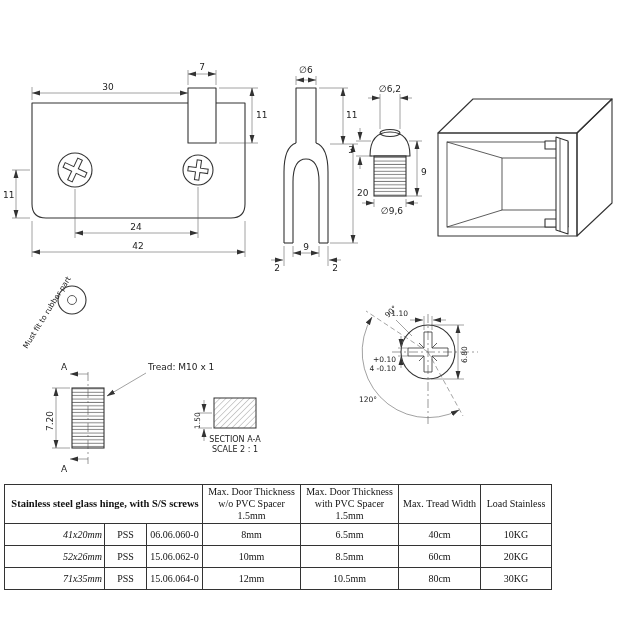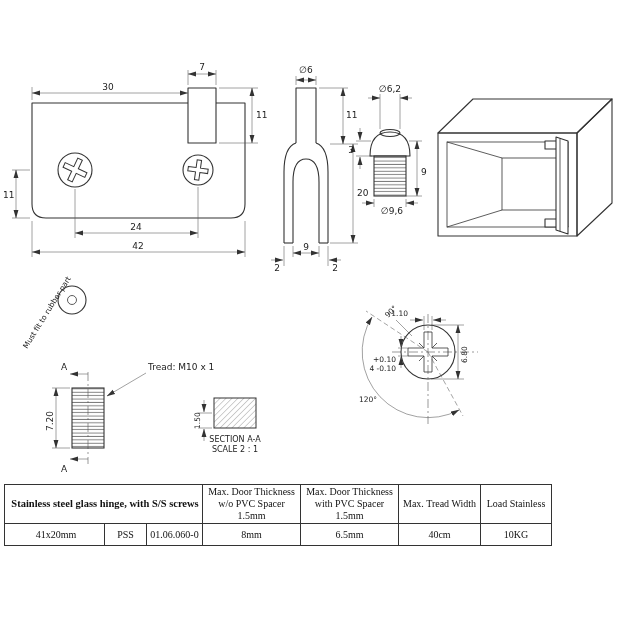--- a/index.html
+++ b/index.html
@@ -21,21 +21,21 @@
   .stx { font:7.5px "DejaVu Sans", sans-serif; fill:#222; }
   .lbl { font:8px "DejaVu Sans", sans-serif; fill:#222; }
 
   
   #spec-table { position:absolute; left:4px; top:484px; border-collapse:collapse; table-layout:fixed; }
   #spec-table th, #spec-table td {
       border:1px solid #333; font-size:10px; color:#111; text-align:center;
       vertical-align:middle; padding:1px 2px; font-weight:normal;
       white-space:pre-line; line-height:1.2; }
   #spec-table th.product { text-align:center; font-weight:bold; font-size:10.5px; padding-left:5px; }
-  #spec-table td.size { text-align:center; padding-left:5px; }
+  #spec-table td.size { text-align:right; padding-left:5px;font-style:italic; }
   #spec-table td.finish { font-weight:normal; }
 </style>
 </head>
 <body>
 
 <svg id="drawing" width="640" height="480" viewBox="0 0 640 480" xmlns="http://www.w3.org/2000/svg">
   <defs>
     <marker id="arr" viewBox="0 0 10 7" refX="9.5" refY="3.5" markerWidth="8.5" markerHeight="6" orient="auto-start-reverse" markerUnits="userSpaceOnUse">
       <path d="M0,0.6 L10,3.5 L0,6.4 Z" fill="#333"></path>
     </marker>
@@ -286,20 +286,38 @@
       <th>Max. Door Thickness
 with PVC Spacer 1.5mm</th>
       <th>Max. Tread Width</th>
       <th>Load Stainless</th>
     </tr>
   </thead>
   <tbody>
     <tr style="height:22px">
       <td class="size">41x20mm</td>
       <td class="finish">PSS</td>
-      <td>01.06.060-0</td>
+      <td>06.06.060-0</td>
       <td>8mm</td>
       <td>6.5mm</td>
       <td>40cm</td>
       <td>10KG</td>
     </tr>
+    <tr style="height:22px">
+      <td class="size">52x26mm</td>
+      <td class="finish">PSS</td>
+      <td>15.06.062-0</td>
+      <td>10mm</td>
+      <td>8.5mm</td>
+      <td>60cm</td>
+      <td>20KG</td>
+    </tr>
+    <tr style="height:22px">
+      <td class="size">71x35mm</td>
+      <td class="finish">PSS</td>
+      <td>15.06.064-0</td>
+      <td>12mm</td>
+      <td>10.5mm</td>
+      <td>80cm</td>
+      <td>30KG</td>
+    </tr>
   </tbody>
 </table>
 
 </body></html>

